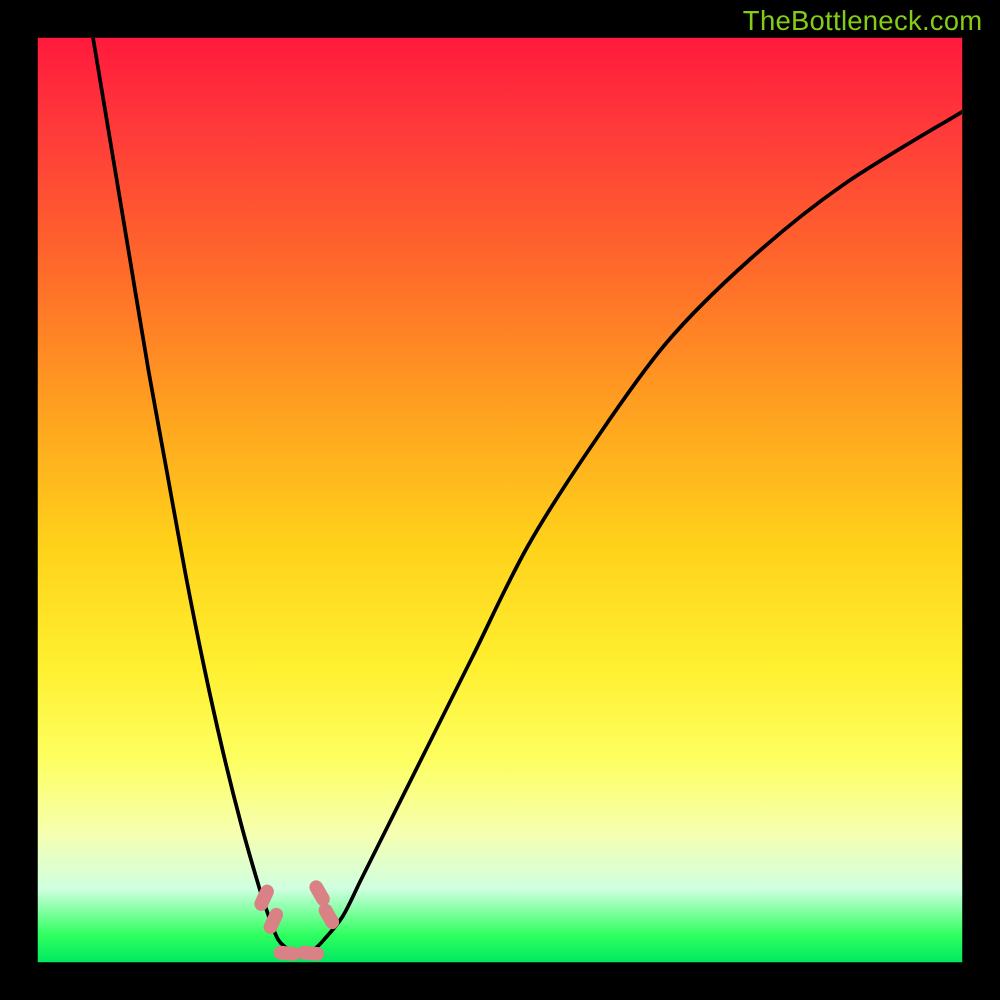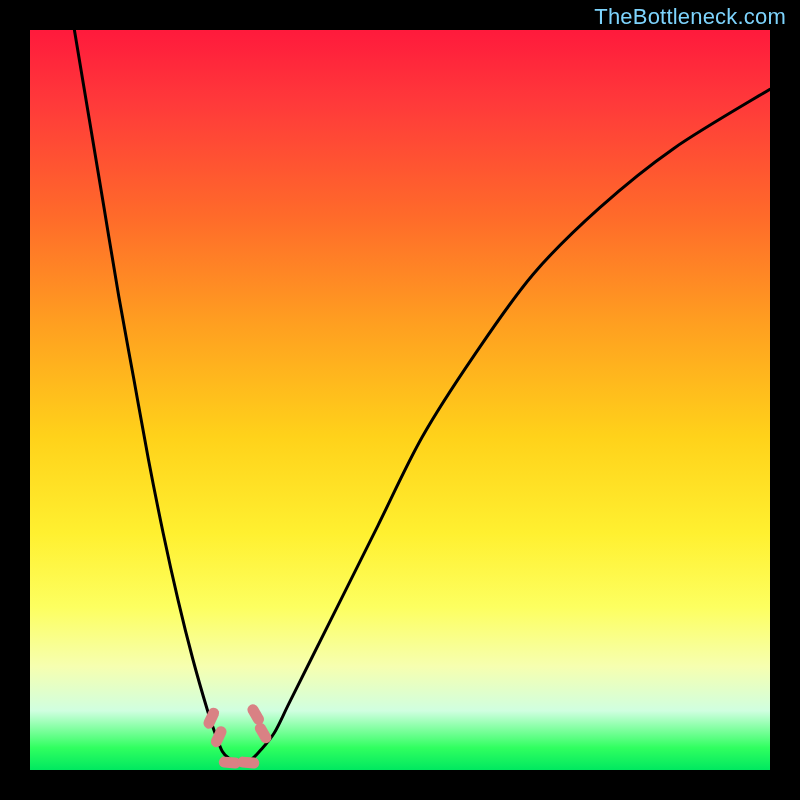--- a/index.html
+++ b/index.html
@@ -35,21 +35,21 @@
       #00e860 100%
     );
   }
   .watermark {
     position: absolute;
     top: 4px;
     right: 14px;
     font-family: Arial, Helvetica, sans-serif;
     font-size: 22px;
     font-weight: 500;
-    color: #7dd3fc;
+    color: #84cc16;
     letter-spacing: 0.2px;
   }
   svg.curve {
     position: absolute;
     inset: 0;
   }
   .pill {
     fill: #d98184;
     stroke: none;
   }

